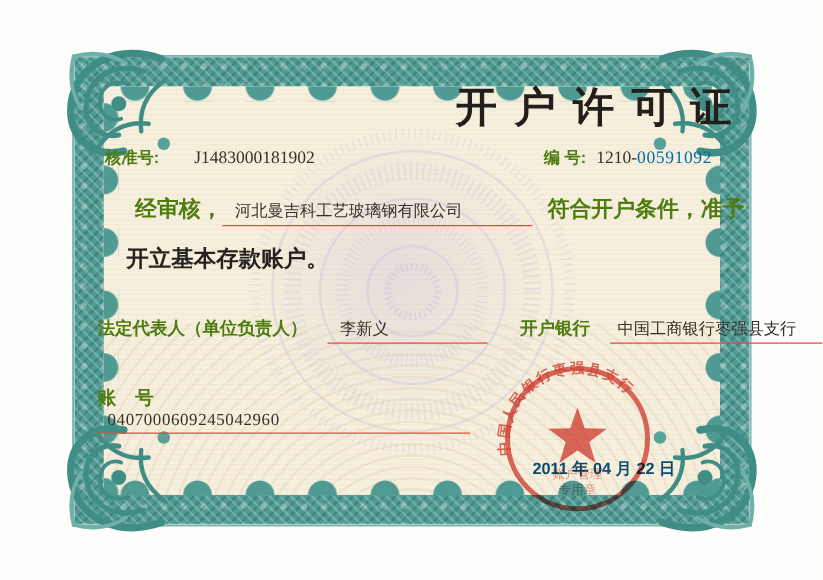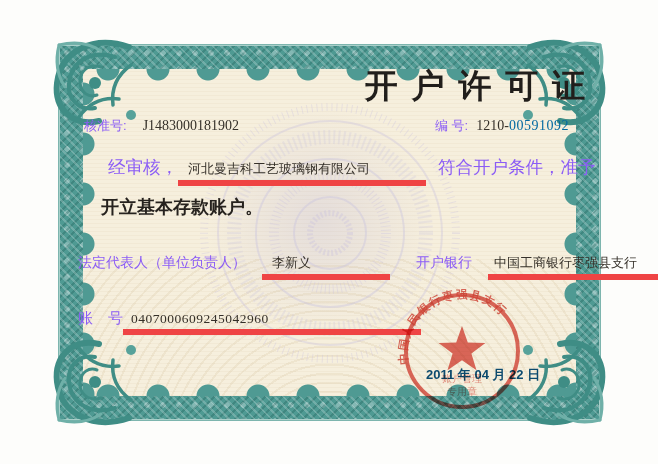--- a/index.html
+++ b/index.html
@@ -37,41 +37,41 @@
      background:radial-gradient(circle 12px at 100% 50%, #4f9a93 11px, transparent 12px);
      background-size:12px 50px;background-repeat:repeat-y;}
   .corner{position:absolute;width:104px;height:104px;pointer-events:none;}
   .corner.tl{left:-14px;top:-14px;}
   .corner.tr{right:-14px;top:-14px;transform:scaleX(-1);}
   .corner.bl{left:-14px;bottom:-14px;transform:scaleY(-1);}
   .corner.br{right:-14px;bottom:-14px;transform:scale(-1,-1);}
   
   .content{position:absolute;left:58px;top:44px;width:541px;height:375px;color:#26221e;}
   .row{position:absolute;white-space:nowrap;}
-  .lbl{font-weight:400;font-family:"Liberation Sans",sans-serif;color:#8b5cf6;}
+  .lbl{font-weight:700;font-family:"Liberation Sans",sans-serif;color:#4d7c0f;}
   .val{font-family:"Liberation Serif",serif;color:#353029;}
-  .u{border-bottom:6px solid #ef4444;display:inline-block;padding-bottom:2px;}
+  .u{border-bottom:1px solid #ef4444;display:inline-block;padding-bottom:2px;}
   .title-row{top:20px;left:0;right:0;text-align:right;font-size:33px;font-weight:700;
      letter-spacing:.42em;text-indent:.42em;color:#211e1b;font-family:"Liberation Serif",serif;}
   .approval-row{top:73px;left:26px;font-size:13px;}
-  .approval-row .val{font-size:14px;margin-left:16px;}
+  .approval-row .val{font-size:14px;margin-left:28px;}
   .serial-row{top:73px;left:377px;font-size:13px;}
   .serial-row .val{font-size:14px;margin-left:8px;}
   .serial-red{color:#0369a1;letter-spacing:.5px;}
   .line1{top:111px;left:50px;display:flex;align-items:baseline;justify-content:center;}
   .line1 .lbl{font-size:17.5px;}
   .company{font-size:13px;width:238px;padding-left:10px;}
   .line1 .suffix{margin-left:12px;}
   .line2{top:151px;left:20px;font-size:18px;font-weight:700;margin-left:23px;}
   .line3{top:210px;left:20px;display:flex;align-items:baseline;gap:16px;}
   .line3 .lbl{font-size:14px;}
   .rep-name{font-size:13px;width:118px;padding-left:10px;}
   .bank-lbl{font-size:15px;margin-left:10px;}
   .bank-name{font-size:13px;width:168px;padding-left:6px;}
-  .line4{top:265px;left:20px;display:flex;align-items:baseline;}
+  .line4{top:265px;left:20px;display:flex;align-items:baseline;flex-direction:column;}
   .line4 .lbl{font-size:15px;}
   .acct{font-size:13.5px;width:290px;padding-left:8px;letter-spacing:.5px;}
   .issuer-row{top:300px;left:352px;font-size:13px;font-weight:700;color:#2a2521;}
   .date-row{top:322px;left:336px;font-size:13px;font-weight:700;color:#0c4a6e;margin-left:32px;}
   .watermark{position:absolute;left:132px;top:49px;width:280px;height:280px;opacity:.75;}
   .seal{position:absolute;left:323px;top:226px;width:162px;height:162px;mix-blend-mode:multiply;opacity:.92;}
 </style>
 </head>
 <body>
 

